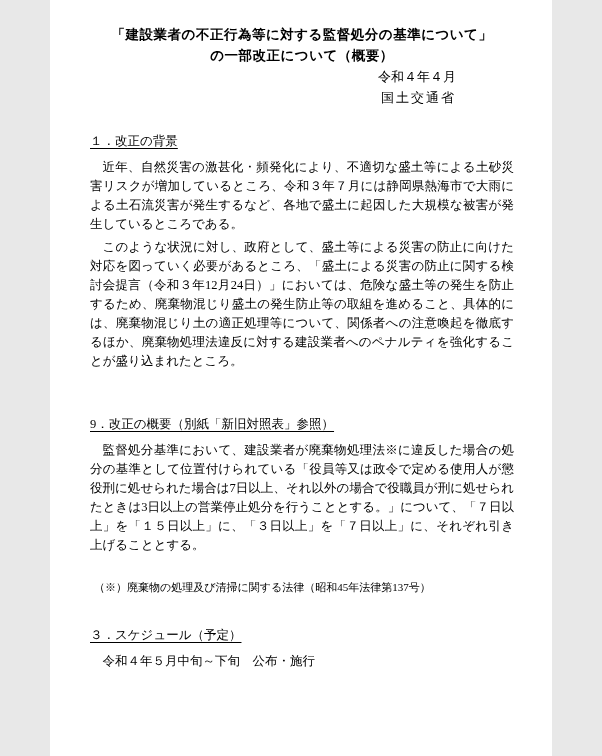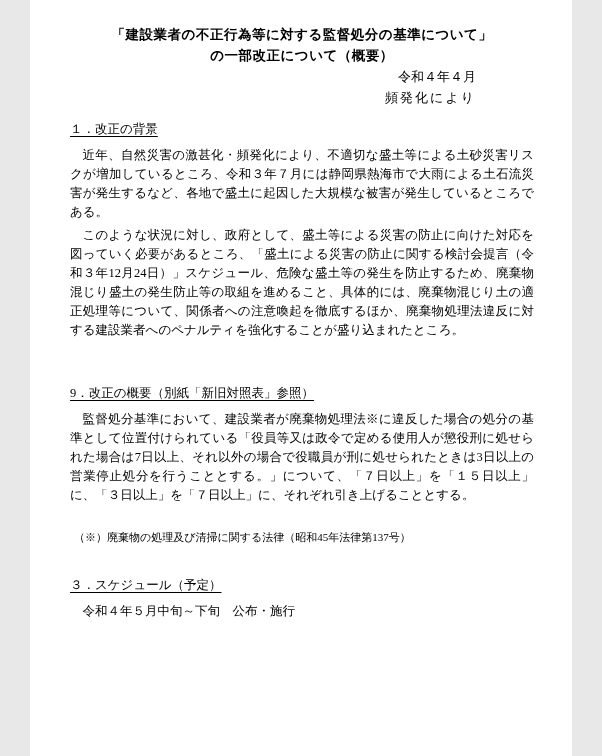--- a/index.html
+++ b/index.html
@@ -1,18 +1,18 @@
 <!DOCTYPE html>
 <html><head>
 <meta charset="utf-8">
 <style>
   html, body { margin: 0; padding: 0; background: #e8e8e8; }
   .page {
     position: relative;
-    width: 542px;
+    width: 502px;
     height: 756px;
     margin: 0 auto;
     background: #ffffff;
     box-sizing: border-box;
     padding: 24px 38px 8px 40px;
     font-family: "Liberation Serif", "DejaVu Serif", serif;
     color: #000;
     font-size: 12.5px;
     overflow: hidden;
   }
@@ -32,21 +32,21 @@
   }
   .meta .org { letter-spacing: 2px; }
   .sec-heading {
     margin: 0 0 7px 0;
     font-size: 12.5px;
     font-weight: normal;
     text-decoration: underline;
     text-underline-offset: 3px;
     line-height: 19px;
   }
-  .sec-1 { margin-top: 12px; }
+  .sec-1 { margin-top: 24px; }
   .sec-2 { margin-top: 44px; }
   .sec-3 { margin-top: 30px; }
   .body-para {
     margin: 0 0 4px 0;
     text-align: justify;
     text-indent: 1em;
     line-height: 19px;
   }
   .note {
     margin: 24px 0 0 4px;
@@ -64,28 +64,28 @@
 
 <div class="page">
 
   <header>
     <div class="title">
       <div>「建設業者の不正行為等に対する監督処分の基準について」</div>
       <div>の一部改正について（概要）</div>
     </div>
     <div class="meta">
       <div>令和４年４月</div>
-      <div class="org">頻発化により</div>
+      <div class="org">国土交通省</div>
     </div>
   </header>
 
   <section class="sec sec-1">
     <h2 class="sec-heading">１．改正の背景</h2>
     <p class="body-para">近年、自然災害の激甚化・頻発化により、不適切な盛土等による土砂災害リスクが増加しているところ、令和３年７月には静岡県熱海市で大雨による土石流災害が発生するなど、各地で盛土に起因した大規模な被害が発生しているところである。</p>
-    <p class="body-para">このような状況に対し、政府として、盛土等による災害の防止に向けた対応を図っていく必要があるところ、「盛土による災害の防止に関する検討会提言（令和３年12月24日）」スケジュール、危険な盛土等の発生を防止するため、廃棄物混じり盛土の発生防止等の取組を進めること、具体的には、廃棄物混じり土の適正処理等について、関係者への注意喚起を徹底するほか、廃棄物処理法違反に対する建設業者へのペナルティを強化することが盛り込まれたところ。</p>
+    <p class="body-para">このような状況に対し、政府として、盛土等による災害の防止に向けた対応を図っていく必要があるところ、「盛土による災害の防止に関する検討会提言（令和３年12月24日）」においては、危険な盛土等の発生を防止するため、廃棄物混じり盛土の発生防止等の取組を進めること、具体的には、廃棄物混じり土の適正処理等について、関係者への注意喚起を徹底するほか、廃棄物処理法違反に対する建設業者へのペナルティを強化することが盛り込まれたところ。</p>
   </section>
 
   <section class="sec sec-2">
     <h2 class="sec-heading">9．改正の概要（別紙「新旧対照表」参照）</h2>
     <p class="body-para">監督処分基準において、建設業者が廃棄物処理法※に違反した場合の処分の基準として位置付けられている「役員等又は政令で定める使用人が懲役刑に処せられた場合は7日以上、それ以外の場合で役職員が刑に処せられたときは3日以上の営業停止処分を行うこととする。」について、「７日以上」を「１５日以上」に、「３日以上」を「７日以上」に、それぞれ引き上げることとする。</p>
     <p class="note">（※）廃棄物の処理及び清掃に関する法律（昭和45年法律第137号）</p>
   </section>
 
   <section class="sec sec-3">
     <h2 class="sec-heading">３．スケジュール（予定）</h2>

